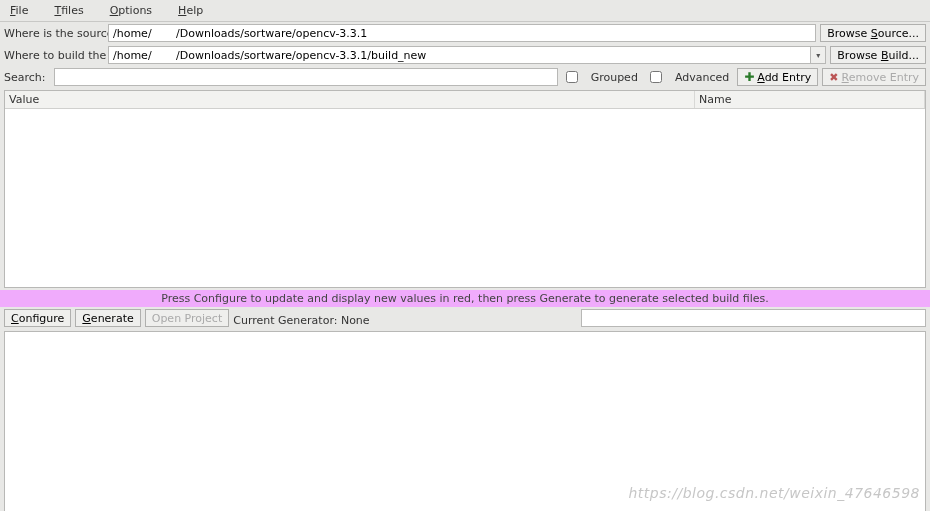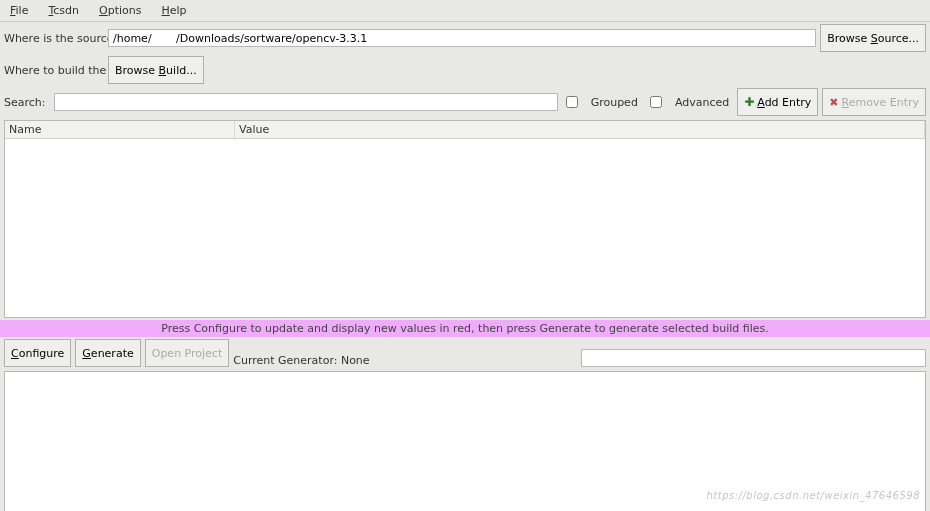--- a/index.html
+++ b/index.html
@@ -7,21 +7,21 @@
   font-family: "DejaVu Sans", Arial, sans-serif;
   font-size: 11px;
   background: #e8e8e6;
   width: 930px;
   height: 511px;
   overflow: hidden;
   color: #333;
 }
 .menubar {
   display: flex;
-  gap: 8px;
+  gap: 14px;
   padding: 2px 4px;
   background: #e8e8e6;
   border-bottom: 1px solid #c8c8c6;
 }
 .menubar .menu-item {
   padding: 2px 6px;
   cursor: default;
 }
 .menubar .menu-item .ul { text-decoration: underline; }
 .row {
@@ -53,21 +53,21 @@
   align-items: center;
   justify-content: center;
   font-size: 8px;
   color: #555;
 }
 button {
   font: inherit;
   background: #efefed;
   border: 1px solid #b0b0ae;
   padding: 1px 6px;
-  height: 28px;
+  height: 18px;
   cursor: default;
   white-space: nowrap;
 }
 button .ul { text-decoration: underline; }
 button:disabled, .disabled { color: #aaa; }
 .checkbox {
   display: flex;
   align-items: center;
   gap: 13px;
   padding: 0 4px;
@@ -121,46 +121,50 @@
   margin: 2px 4px 4px 4px;
   border: 1px solid #b8b8b6;
   background: #fff;
   height: 200px;
 }
 .watermark {
   position: absolute;
   right: 10px;
   bottom: 10px;
   color: rgba(160,160,160,0.6);
-  font-size: 10px;
+  font-size: 14px;
   font-style: italic;
   letter-spacing: 0.5px;
   pointer-events: none;
 }
 .src-label { width: 100px; }
 .bin-label { width: 100px; }
 </style>
 </head>
 <body>
 
 <div class="menubar">
   <div class="menu-item"><span class="ul">F</span><span>ile</span></div>
-  <div class="menu-item"><span class="ul">T</span><span>csdn</span></div>
+  <div class="menu-item"><span class="ul">T</span><span>files</span></div>
   <div class="menu-item"><span class="ul">O</span><span>ptions</span></div>
   <div class="menu-item"><span class="ul">H</span><span>elp</span></div>
 </div>
 
 <div class="row">
   <span class="label src-label">Where is the source code:</span>
   <input type="text" value="/home/       /Downloads/sortware/opencv-3.3.1" style="">
   <button>Browse <span class="ul">S</span>ource...</button>
 </div>
 
 <div class="row">
   <span class="label bin-label">Where to build the binaries:</span>
+  <div class="combo">
+    <input type="text" value="/home/       /Downloads/sortware/opencv-3.3.1/build_new" style="">
+    <div class="arrow">▾</div>
+  </div>
   <button>Browse <span class="ul">B</span>uild...</button>
 </div>
 
 <div class="row">
   <span class="label">Search:</span>
   <input type="text" value="" style="">
   <label class="checkbox">
     <input type="checkbox" style="">
     <span>Grouped</span>
   </label>
@@ -173,22 +177,22 @@
     <span><span class="ul">A</span>dd Entry</span>
   </button>
   <button class="btn-icon disabled" disabled="">
     <span class="cross">✖</span>
     <span><span class="ul">R</span>emove Entry</span>
   </button>
 </div>
 
 <div class="grid-area">
   <div class="grid-header">
+    <div class="col col-value">Value</div>
     <div class="col col-name">Name</div>
-    <div class="col col-value">Value</div>
   </div>
   <div class="grid-body"></div>
 </div>
 
 <div class="hint">Press Configure to update and display new values in red, then press Generate to generate selected build files.</div>
 
 <div class="bottom-row">
   <button><span class="ul">C</span>onfigure</button>
   <button><span class="ul">G</span>enerate</button>
   <button class="disabled" disabled="">Open Project</button>

